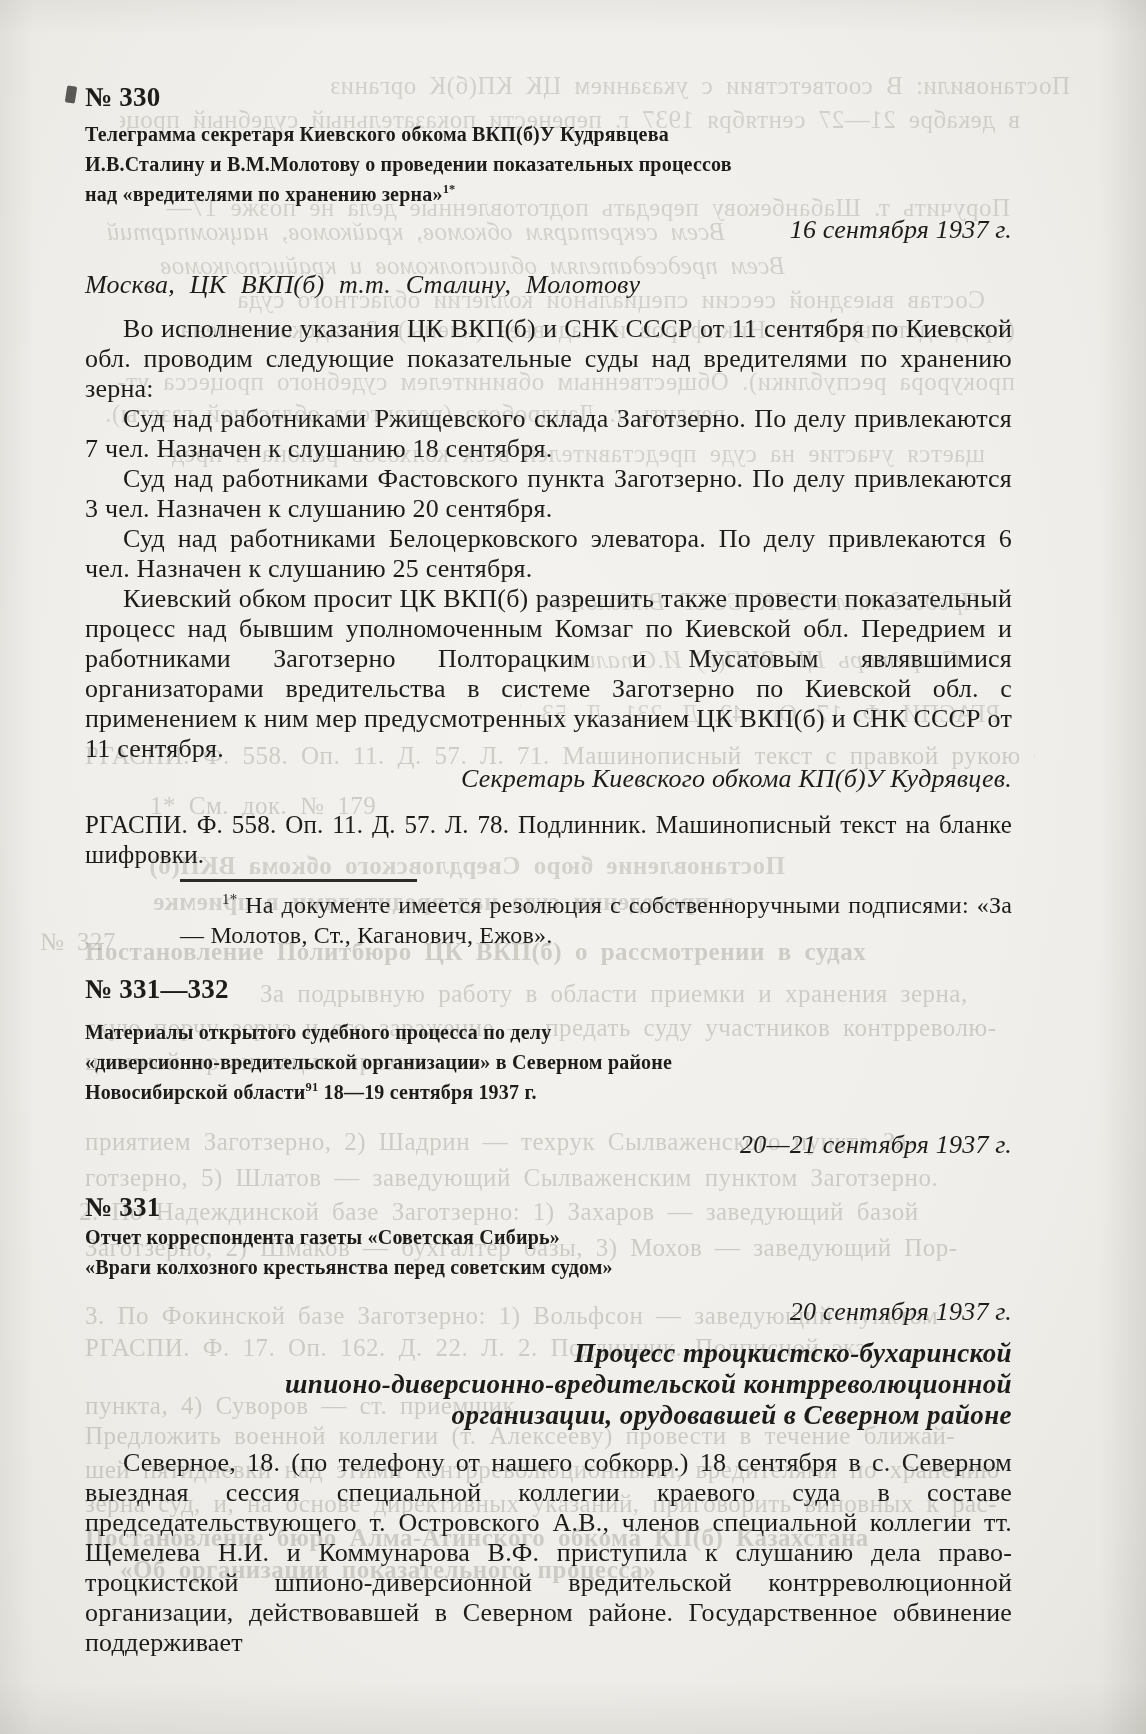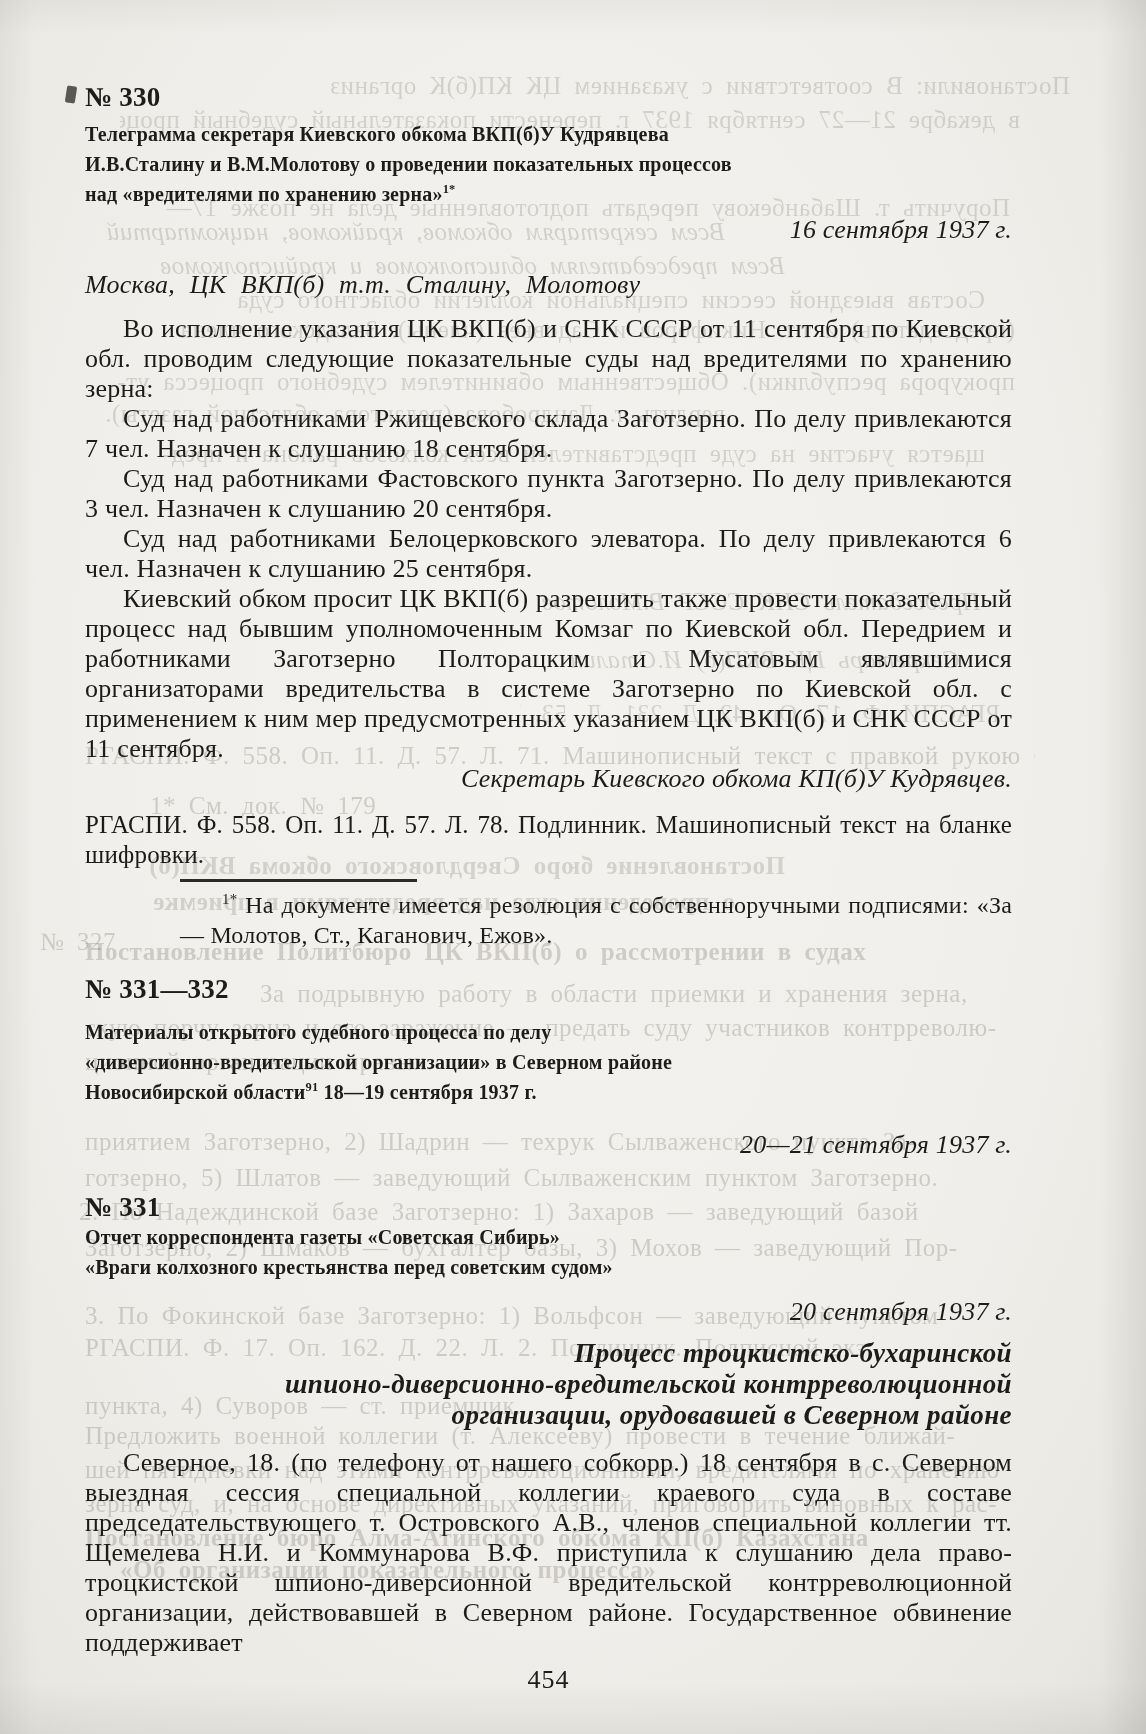--- a/index.html
+++ b/index.html
@@ -143,16 +143,15 @@
     </h2>
     <div class="date-right d-331">20 сентября 1937 г.</div>
 
     <h3 class="subheading">
       <span>Процесс троцкистско-бухаринской</span><br>
       <span>шпионо-диверсионно-вредительской контрреволюционной</span><br>
       <span>организации, орудовавшей в Северном районе</span>
     </h3>
     <p class="body-p final-p p-cont">Северное, 18. (по телефону от нашего собкорр.) 18 сентября в с. Северном выездная сессия специальной коллегии краевого суда в составе председательствующего т. Островского А.В., членов специальной коллегии тт. Щемелева Н.И. и Коммунарова В.Ф. приступила к слушанию дела право-троцкистской шпионо-диверсионной вредительской контрреволюционной организации, действовавшей в Северном районе. Государственное обвинение поддерживает</p>
 
-    <div class="page-number">454</div>
   </div>
 
 </div>
 
 </body></html>

